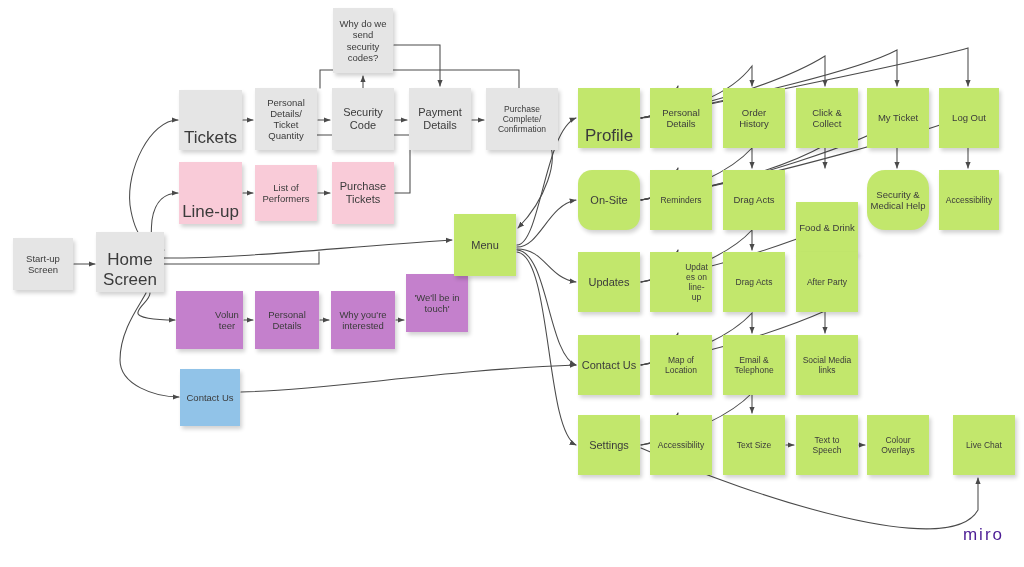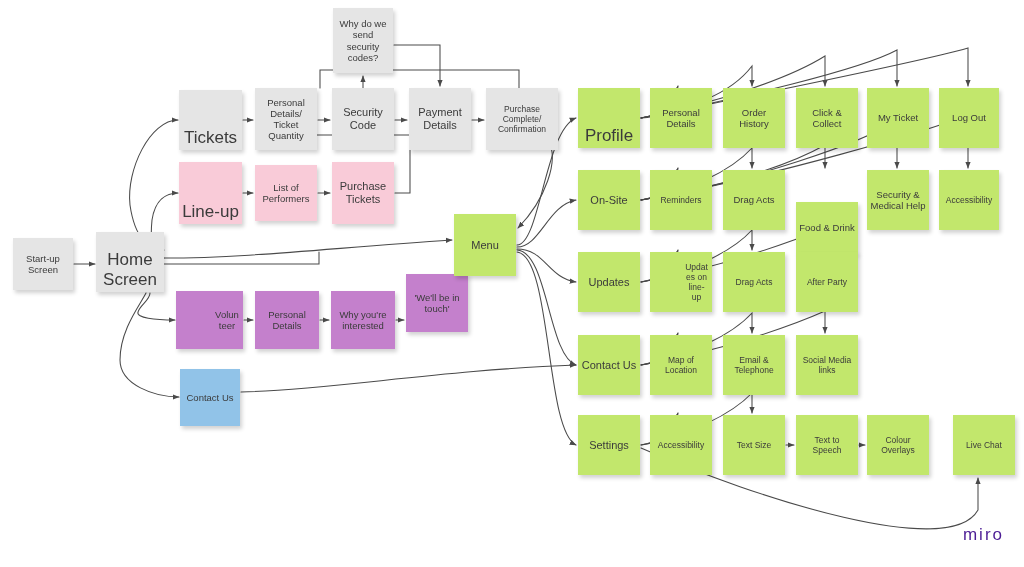--- a/index.html
+++ b/index.html
@@ -183,33 +183,33 @@
       </div>
       <div class="note c-green t-sm" style="left: 796px; top: 88px; width: 62px; height: 60px;">
         <span class="lbl">Click &amp; Collect</span>
       </div>
       <div class="note c-green t-sm" style="left: 867px; top: 88px; width: 62px; height: 60px;">
         <span class="lbl">My Ticket</span>
       </div>
       <div class="note c-green t-sm" style="left: 939px; top: 88px; width: 60px; height: 60px;">
         <span class="lbl">Log Out</span>
       </div>
-      <div class="note c-green t-md" style="left: 578px; top: 170px; width: 62px; height: 60px;">
+      <div class="note c-green t-md" style="left: 578px; top: 170px; width: 62px; height: 60px; border-radius: 14px;">
         <span class="lbl">On-Site</span>
       </div>
       <div class="note c-green t-xs" style="left: 650px; top: 170px; width: 62px; height: 60px;">
         <span class="lbl">Reminders</span>
       </div>
       <div class="note c-green t-sm" style="left: 723px; top: 170px; width: 62px; height: 60px;">
         <span class="lbl">Drag Acts</span>
       </div>
       <div class="note c-green t-sm" style="left: 796px; top: 158px; width: 62px; height: 52px; margin-top: 44px;">
         <span class="lbl">Food &amp; Drink</span>
       </div>
-      <div class="note c-green t-sm" style="left: 867px; top: 170px; width: 62px; height: 60px;">
+      <div class="note c-green t-sm" style="left: 867px; top: 170px; width: 62px; height: 60px; border-radius: 18px;">
         <span class="lbl">Security &amp; Medical Help</span>
       </div>
       <div class="note c-green t-xs" style="left: 939px; top: 170px; width: 60px; height: 60px;">
         <span class="lbl">Accessibility</span>
       </div>
       <div class="note c-green t-md" style="left: 578px; top: 252px; width: 62px; height: 60px;">
         <span class="lbl">Updates</span>
       </div>
       <div class="note c-green t-xs" style="left: 650px; top: 252px; width: 62px; height: 60px; padding-left: 34px;">
         <span class="lbl">Updates on line-up</span>

